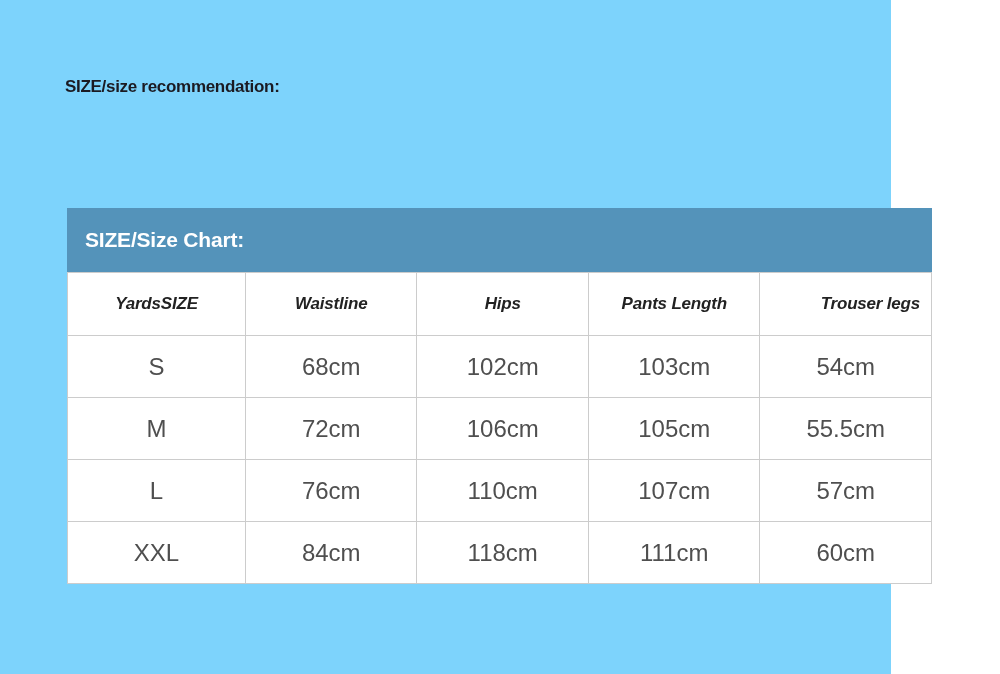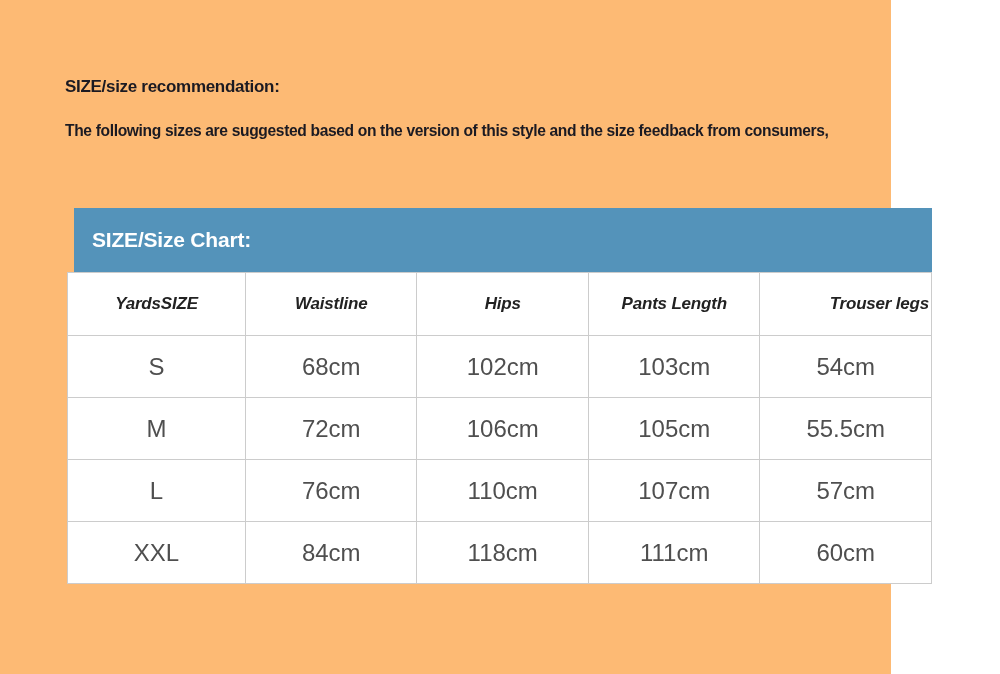--- a/index.html
+++ b/index.html
@@ -9,21 +9,21 @@
     height: 674px;
     font-family: "Liberation Sans", sans-serif;
     position: relative;
     overflow: hidden;
   }
   .page {
     position: absolute;
     left: 0; top: 0;
     width: 891px;
     height: 674px;
-    background: #fdba74;
+    background: #7dd3fc;
   }
   .rec-title {
     position: absolute;
     left: 65px;
     top: 77px;
     font-size: 17px;
     font-weight: bold;
     color: #1b1a22;
     letter-spacing: -0.3px;
     white-space: nowrap;
@@ -44,21 +44,20 @@
     left: 67px;
     top: 208px;
     width: 865px;
   }
   .chart-bar {
     height: 64px;
     background: #5493ba;
     display: flex;
     align-items: center;
     padding-left: 18px;
-    margin-left: 7px;
   }
   .chart-bar-title {
     color: #ffffff;
     font-size: 21px;
     font-weight: bold;
     letter-spacing: -0.2px;
   }
   table.size-table {
     width: 100%;
     border-collapse: collapse;
@@ -74,38 +73,37 @@
   .size-table thead th {
     height: 63px;
     font-size: 17px;
     font-weight: bold;
     color: #222222;
     letter-spacing: -0.2px;
     font-style: italic;
   }
   .size-table thead th.align-right {
     text-align: right;
-    padding-right: 2px;
+    padding-right: 11px;
   }
   .size-table tbody td {
     height: 62px;
     font-size: 24px;
     font-weight: 400;
     color: #4f4f4f;
   }
 </style>
 </head>
 <body>
 
 <div class="page">
 
   <div class="rec-title">SIZE/size recommendation:</div>
 
   <div class="rec-body">
-    <div>The following sizes are suggested based on the version of this style and the size feedback from consumers,</div>
   </div>
 
   <div class="chart">
 
     <div class="chart-bar">
       <span class="chart-bar-title">SIZE/Size Chart:</span>
     </div>
 
     <table class="size-table">
       <colgroup>

